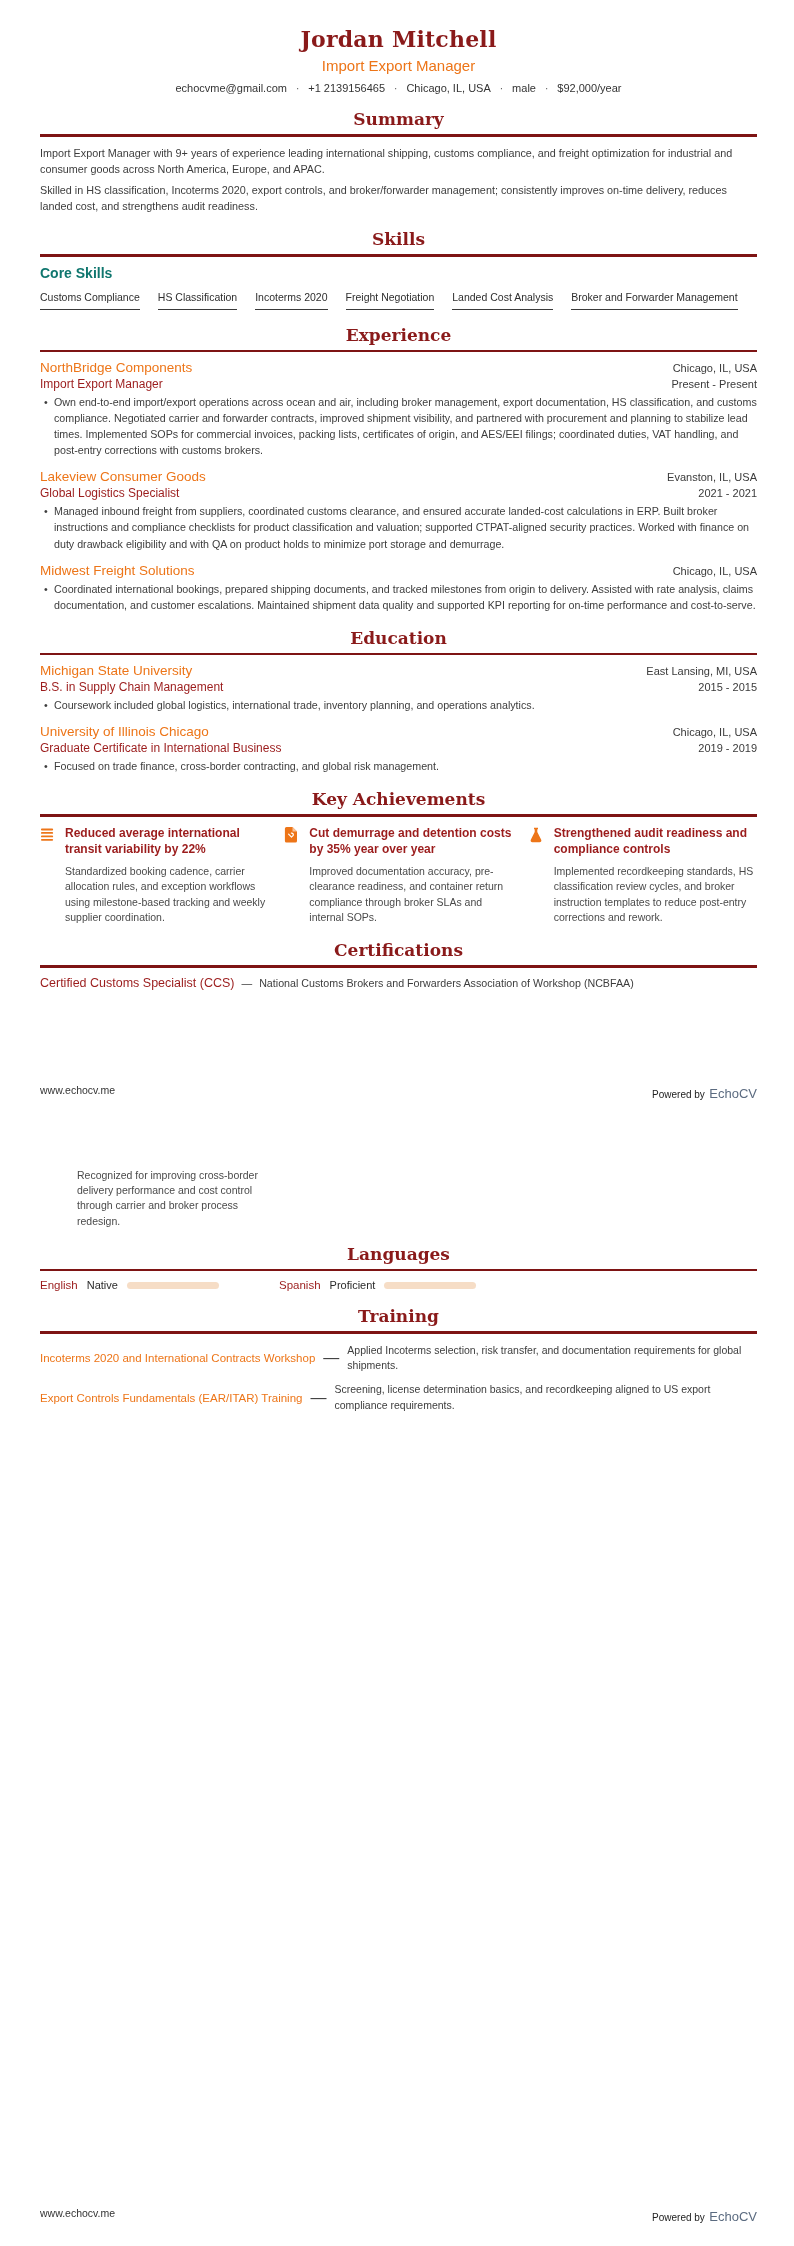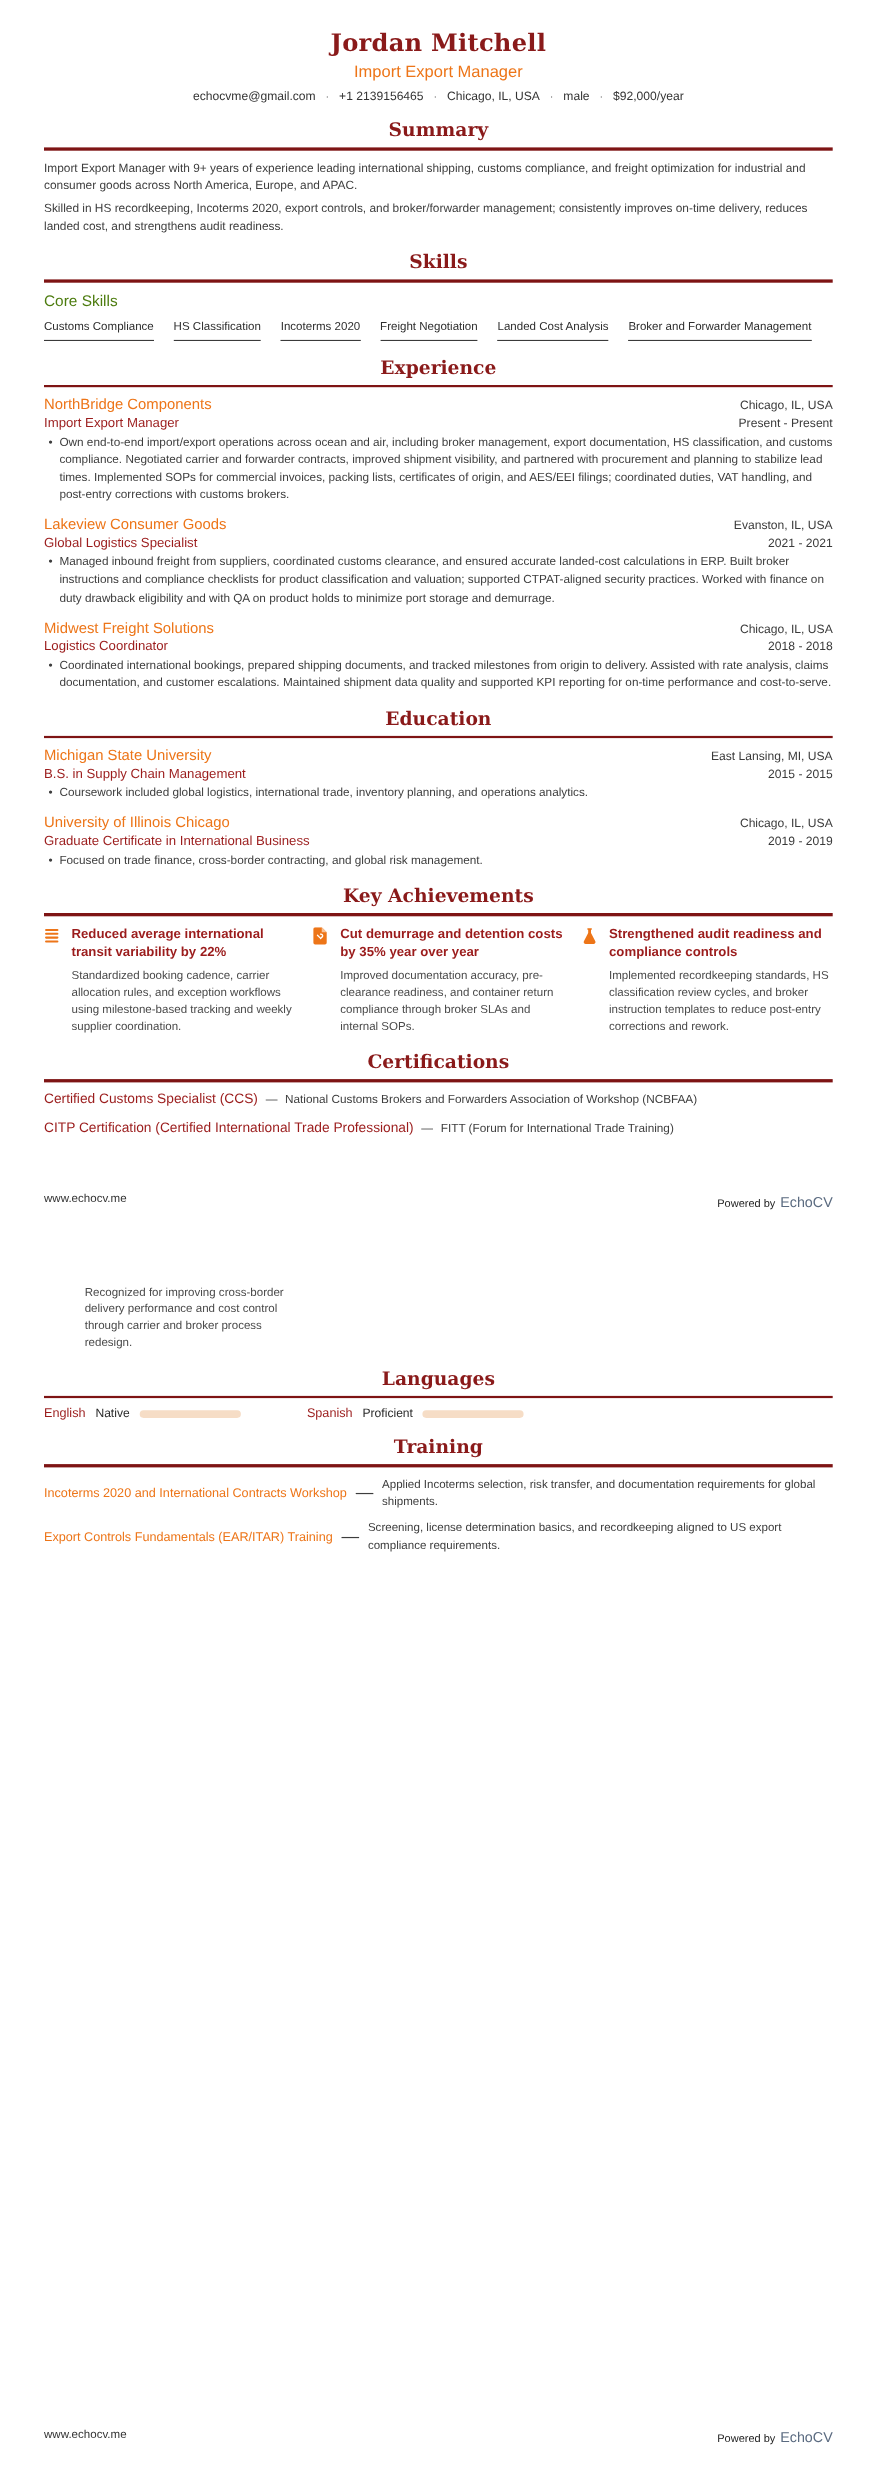--- a/index.html
+++ b/index.html
@@ -16,21 +16,21 @@
   .contact .sep { color:#555; padding:0 9px; font-size:10px; }
 
   
   .sec-head { font-family:"DejaVu Serif","Liberation Serif",serif; font-weight:700; font-size:17px; color:#8a1a1a; text-align:center; margin-top:15px; margin-bottom:5px; }
   .sec-rule { height:2.5px; background:#7e1414; border:none; margin-bottom:8px; }
 
   
   .para { font-size:10.8px; line-height:1.5; color:#3d3d3d; margin-bottom:5px; }
 
   
-  .sub-head { font-size:14px; color:#4d7c0f; font-weight:400; margin:4px 0 10px; }
+  .sub-head { font-size:14px; color:#0f766e; font-weight:700; margin:4px 0 10px; }
   .chips { display:flex; flex-wrap:wrap; gap:18px; }
   .chip { font-size:10.5px; color:#2e2e2e; padding-bottom:6px; border-bottom:1.6px solid #3a3a3a; }
 
   
   .entry { margin-bottom:11px; }
   .entry-row { display:flex; justify-content:space-between; align-items:baseline; }
   .org { color:#ed7518; font-size:13.5px; font-weight:500; }
   .loc { color:#3a3a3a; font-size:11px; }
   .role { color:#9b1c1c; font-size:12px; font-weight:500; margin-top:2px; }
   .dates { color:#3a3a3a; font-size:11px; }
@@ -92,21 +92,21 @@
         <div class="job-title">Import Export Manager</div>
         <div class="contact">
           <span>echocvme@gmail.com</span><span class="sep">·</span><span>+1 2139156465</span><span class="sep">·</span><span>Chicago, IL, USA</span><span class="sep">·</span><span>male</span><span class="sep">·</span><span>$92,000/year</span>
         </div>
       </header>
 
       <div>
         <div class="sec-head">Summary</div>
         <div class="sec-rule"></div>
         <p class="para">Import Export Manager with 9+ years of experience leading international shipping, customs compliance, and freight optimization for industrial and consumer goods across North America, Europe, and APAC.</p>
-        <p class="para">Skilled in HS recordkeeping, Incoterms 2020, export controls, and broker/forwarder management; consistently improves on-time delivery, reduces landed cost, and strengthens audit readiness.</p>
+        <p class="para">Skilled in HS classification, Incoterms 2020, export controls, and broker/forwarder management; consistently improves on-time delivery, reduces landed cost, and strengthens audit readiness.</p>
       </div>
 
       <div>
         <div class="sec-head">Skills</div>
         <div class="sec-rule"></div>
         <div class="sub-head">Core Skills</div>
         <div class="chips">
           <span class="chip">Customs Compliance</span>
           <span class="chip">HS Classification</span>
           <span class="chip">Incoterms 2020</span>
@@ -141,24 +141,20 @@
             <span class="role">Global Logistics Specialist</span>
             <span class="dates">2021 - 2021</span>
           </div>
           <div class="bullet">Managed inbound freight from suppliers, coordinated customs clearance, and ensured accurate landed-cost calculations in ERP. Built broker instructions and compliance checklists for product classification and valuation; supported CTPAT-aligned security practices. Worked with finance on duty drawback eligibility and with QA on product holds to minimize port storage and demurrage.</div>
         </div>
 
         <div class="entry">
           <div class="entry-row">
             <span class="org">Midwest Freight Solutions</span>
             <span class="loc">Chicago, IL, USA</span>
-          </div>
-          <div class="entry-row">
-            <span class="role">Logistics Coordinator</span>
-            <span class="dates">2018 - 2018</span>
           </div>
           <div class="bullet">Coordinated international bookings, prepared shipping documents, and tracked milestones from origin to delivery. Assisted with rate analysis, claims documentation, and customer escalations. Maintained shipment data quality and supported KPI reporting for on-time performance and cost-to-serve.</div>
         </div>
       </div>
 
       <div>
         <div class="sec-head">Education</div>
         <div class="sec-rule"></div>
 
         <div class="entry">
@@ -238,25 +234,20 @@
       </div>
 
       <div>
         <div class="sec-head">Certifications</div>
         <div class="sec-rule"></div>
         <div class="cert">
           <span class="cert-title">Certified Customs Specialist (CCS)</span>
           <span class="cert-dash">—</span>
           <span class="cert-org">National Customs Brokers and Forwarders Association of Workshop (NCBFAA)</span>
         </div>
-        <div class="cert">
-          <span class="cert-title">CITP Certification (Certified International Trade Professional)</span>
-          <span class="cert-dash">—</span>
-          <span class="cert-org">FITT (Forum for International Trade Training)</span>
-        </div>
       </div>
 
 
     </div>
 
     <footer class="page-footer">
       <a class="site-link" href="#">www.echocv.me</a>
       <span>
         <span class="powered">Powered by</span>
         <a class="brand" href="#" style="text-decoration:none;">EchoCV</a>

